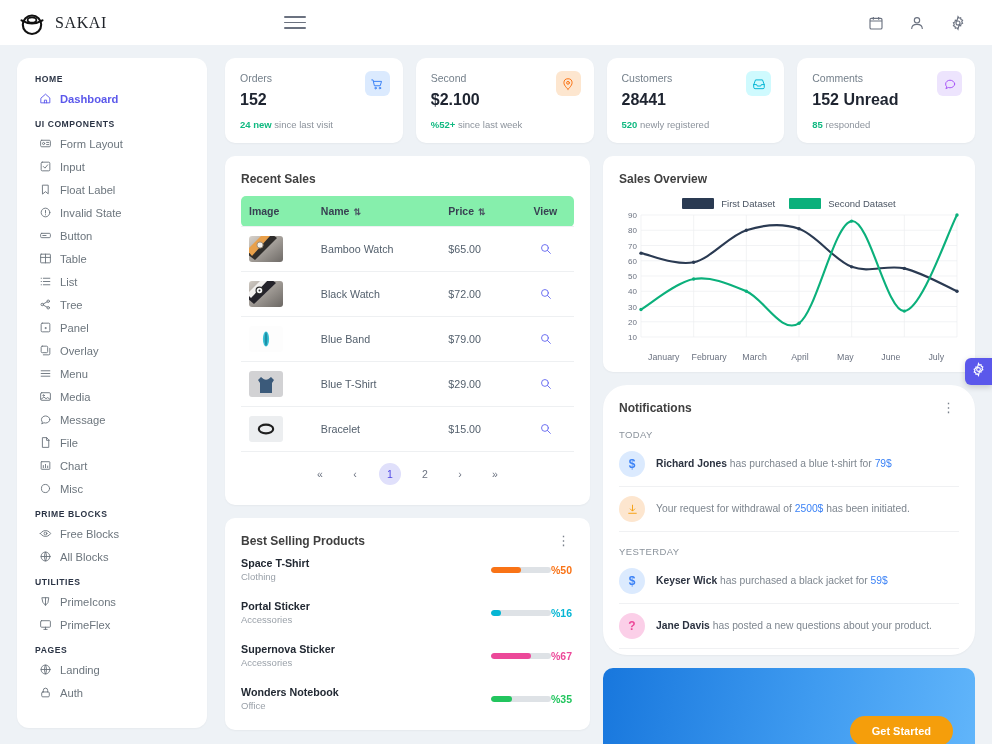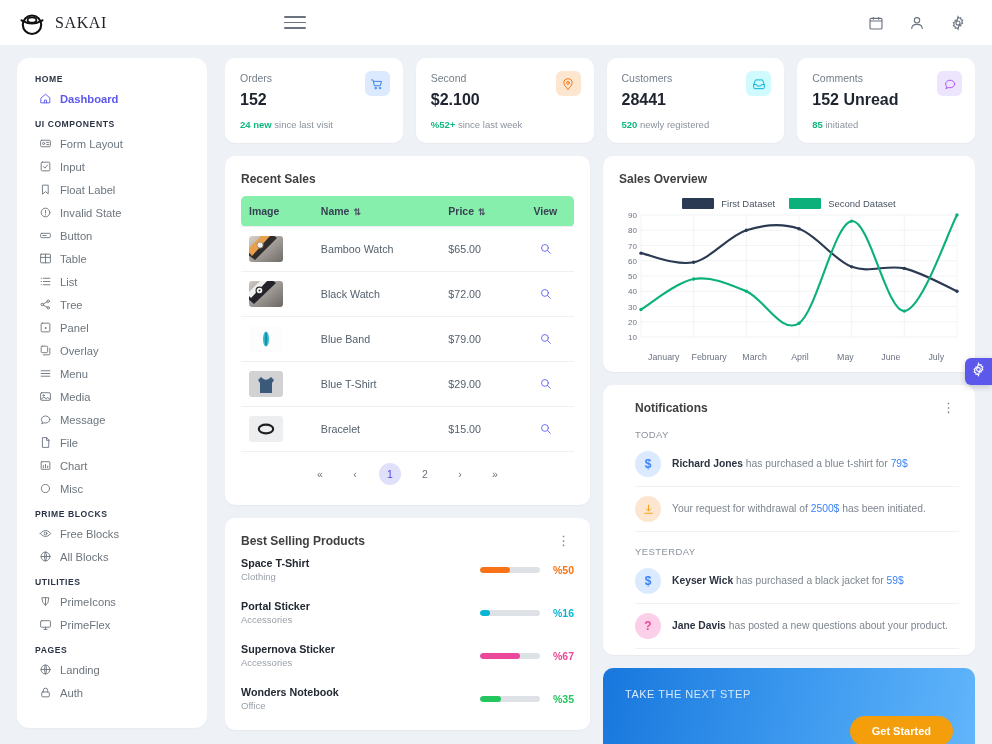--- a/index.html
+++ b/index.html
@@ -104,34 +104,34 @@
   .pg.cur { background: #e0e0fb; color: #4f46e5; font-weight: normal; }
 
   
   .bsp { padding: 16px 16px 10px 16px; }
   .bsp-row { display: flex; align-items: center; padding: 9px 0 9px 0; }
   .bsp-info { flex: 1; }
   .bsp-name { font-size: 10.7px; font-weight: bold; color: #222933; }
   .bsp-cat { font-size: 9.5px; color: #9aa1a9; margin-top: 2px; }
   .bar-track { width: 60px; height: 6px; background: #dee2e6; border-radius: 3px; overflow: hidden; }
   .bar-fill { height: 100%; border-radius: 3px; }
-  .bsp-pct { width: 34px; text-align: right; font-size: 10.5px; font-weight: bold; }
+  .bsp-pct { width: 23px; font-size: 10.5px; font-weight: bold; }
 
   
   .chart-panel { padding: 16px 16px 10px 16px; }
   .legend { display: flex; justify-content: center; gap: 14px; margin: 12px 0 2px 0; }
   .legend-item { display: flex; align-items: center; gap: 7px; font-size: 9.5px; color: #4b5563; }
   .legend-sw { width: 32px; height: 11px; border-radius: 1px; }
   .chart-wrap { position: relative; height: 140px; margin-top: 2px; }
   .chart-svg { display: block; width: 100%; height: 140px; }
   .xlabels { display: flex; padding-left: 22px; margin-top: 1px; }
   .xlabels span { flex: 1; text-align: center; font-size: 8.8px; color: #6b7280; }
 
   
-  .notif { padding: 16px 16px 6px 32px; }
+  .notif { padding: 16px 16px 6px 16px; border-radius: 24px; }
   .notif-day { font-size: 9.5px; color: #8b939c; letter-spacing: .4px; margin: 14px 0 2px 0; }
   .notif-row { display: flex; align-items: center; gap: 11px; padding: 9px 0; border-bottom: 1px solid #f0f1f3; }
   .notif-row:last-child { border-bottom: 1px solid #f0f1f3; }
   .notif-av { width: 26px; height: 26px; border-radius: 50%; flex: 0 0 26px;
               display: flex; align-items: center; justify-content: center; font-size: 12px; font-weight: bold; }
   .notif-txt { font-size: 10.3px; color: #7e868f; line-height: 1.3; }
   .notif-txt b { color: #2b3240; font-weight: bold; }
   .notif-txt i { color: #3b82f6; font-style: normal; }
 
   
@@ -400,21 +400,21 @@
           <div class="stat-icon" style="background:#cffafe">
             <svg width="14" height="14" viewBox="0 0 24 24" fill="none" stroke="#06b6d4" stroke-width="1.7" stroke-linecap="round" stroke-linejoin="round">
               <path d="M3 13l3-8h12l3 8v5a2 2 0 01-2 2H5a2 2 0 01-2-2z"></path>
               <path d="M3 13h5l1 2.5h6L16 13h5"></path>
             </svg>
           </div>
         </div>
         <div class="card stat-card">
           <div class="stat-label">Comments</div>
           <div class="stat-value">152 Unread</div>
-          <div class="stat-sub"><b>85</b><span> initiated</span></div>
+          <div class="stat-sub"><b>85</b><span> responded</span></div>
           <div class="stat-icon" style="background:#ede4fd">
             <svg width="14" height="14" viewBox="0 0 24 24" fill="none" stroke="#a855f7" stroke-width="1.7" stroke-linecap="round" stroke-linejoin="round">
               <path d="M20 12c0 3.6-3.6 6.5-8 6.5-1 0-2-.2-2.9-.5L5 20l1.3-3.2C5.2 15.6 4.5 13.9 4.5 12 4.5 8.4 8 5.5 12 5.5s8 2.9 8 6.5z"></path>
             </svg>
           </div>
         </div>
       </div>
 
     <div class="columns">
 
@@ -686,21 +686,20 @@
               <div class="notif-row">
                 <div class="notif-av" style="background:#fbcfe8">
                   <span style="color:#ec4899">?</span>
                 </div>
                 <div class="notif-txt"><b>Jane Davis</b><span> has posted a new questions about your product.</span></div>
               </div>
             </div>
         </div>
 
         <div class="banner">
-          <div class="banner-kicker">TAKE THE NEXT STEP</div>
           <button class="banner-btn">Get Started</button>
         </div>
 
       </div>
     </div>
   </div>
 </div>
 
 <div class="fab">
   <span>

